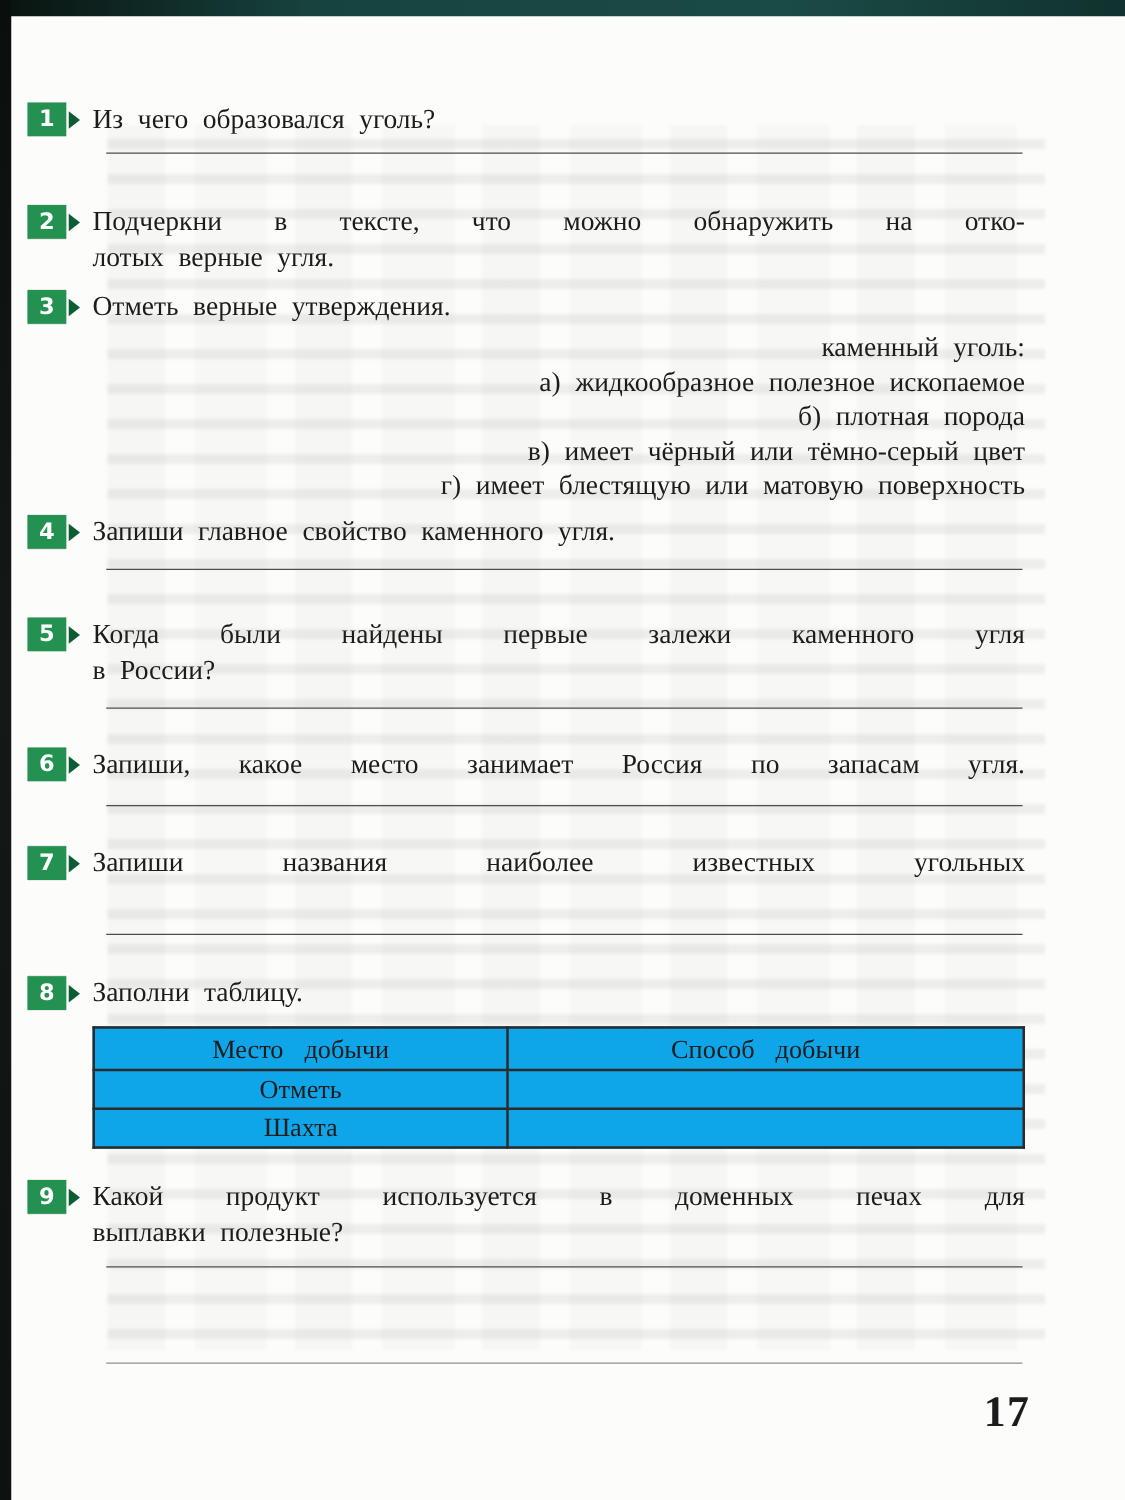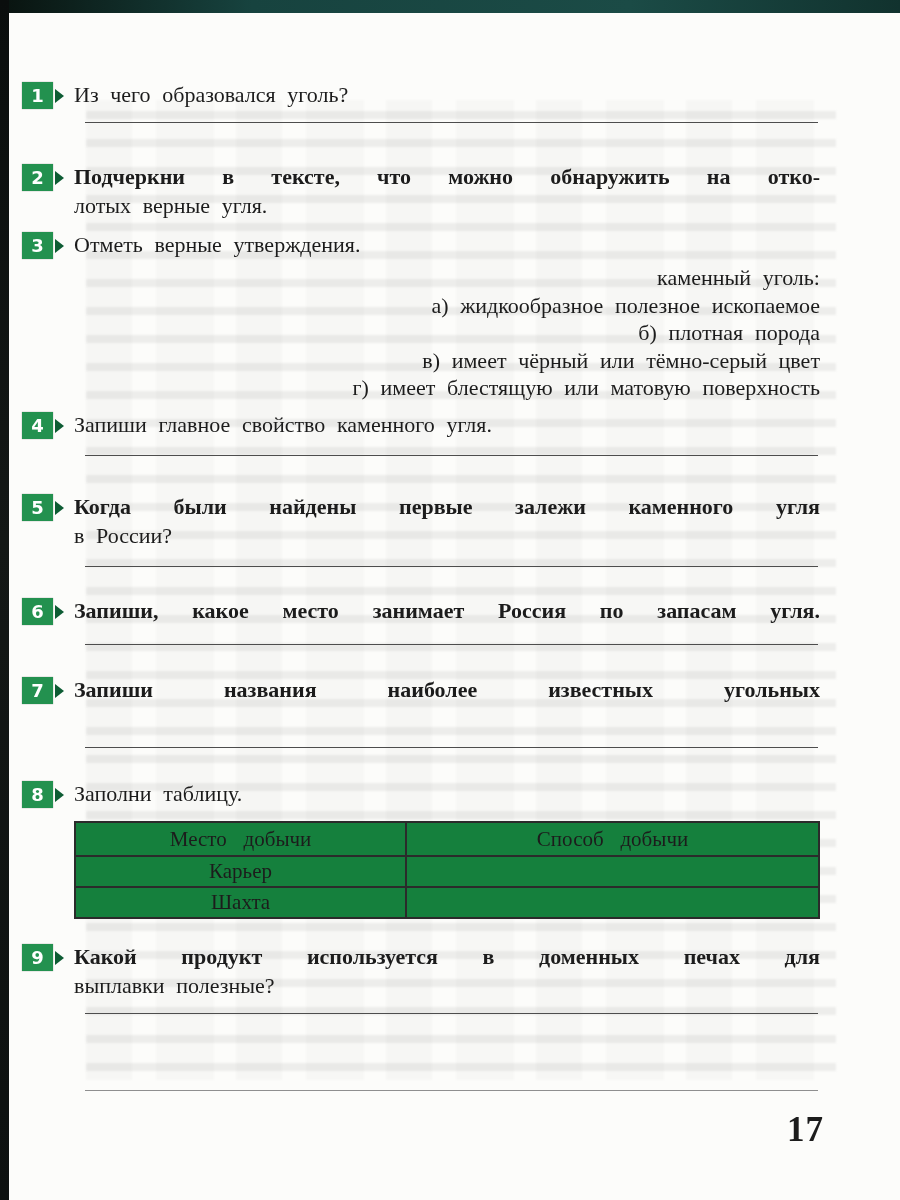--- a/index.html
+++ b/index.html
@@ -47,25 +47,25 @@
     display:flex;align-items:center;justify-content:center;
     box-shadow:0 0 1px rgba(0,0,0,.45);
   }
   .mchev{
     width:0;height:0;margin-left:2px;
     border-top:7px solid transparent;border-bottom:7px solid transparent;
     border-left:9px solid var(--green-dark);
   }
   .body{flex:1;font-size:22px;line-height:29px;word-spacing:0.28em;}
   .tl{text-align:justify;}
-  .tl.full{text-align-last:justify;font-weight:bold;}
+  .tl.full{text-align-last:justify;}
   .items{margin-top:5px;text-align:right;}
   .items .it{line-height:27.5px;}
 
-  .ex-table{width:100%;border-collapse:collapse;margin-top:13px;background:#15803d;}
+  .ex-table{width:100%;border-collapse:collapse;margin-top:13px;background:#0ea5e9;}
   .ex-table th,.ex-table td{
     border:2px solid #2b2b2b;text-align:center;
     font-weight:normal;font-size:21px;padding:0;
   }
   .ex-table th{height:34px;word-spacing:0.55em;}
   .ex-table td{height:30px;}
   .col1{width:44.5%;}
 
   .rule{
     position:absolute;left:85px;width:733px;height:0;
@@ -177,21 +177,21 @@
     </div>
     <div class="body">
       <div class="tl">Заполни таблицу.</div>
       <table class="ex-table">
         <tbody>
           <tr>
             <th class="col1">Место добычи</th>
             <th>Способ добычи</th>
           </tr>
           <tr>
-            <td>Карьер</td>
+            <td>Отметь</td>
             <td></td>
           </tr>
           <tr>
             <td>Шахта</td>
             <td></td>
           </tr>
         </tbody>
       </table>
     </div>
   </div>

